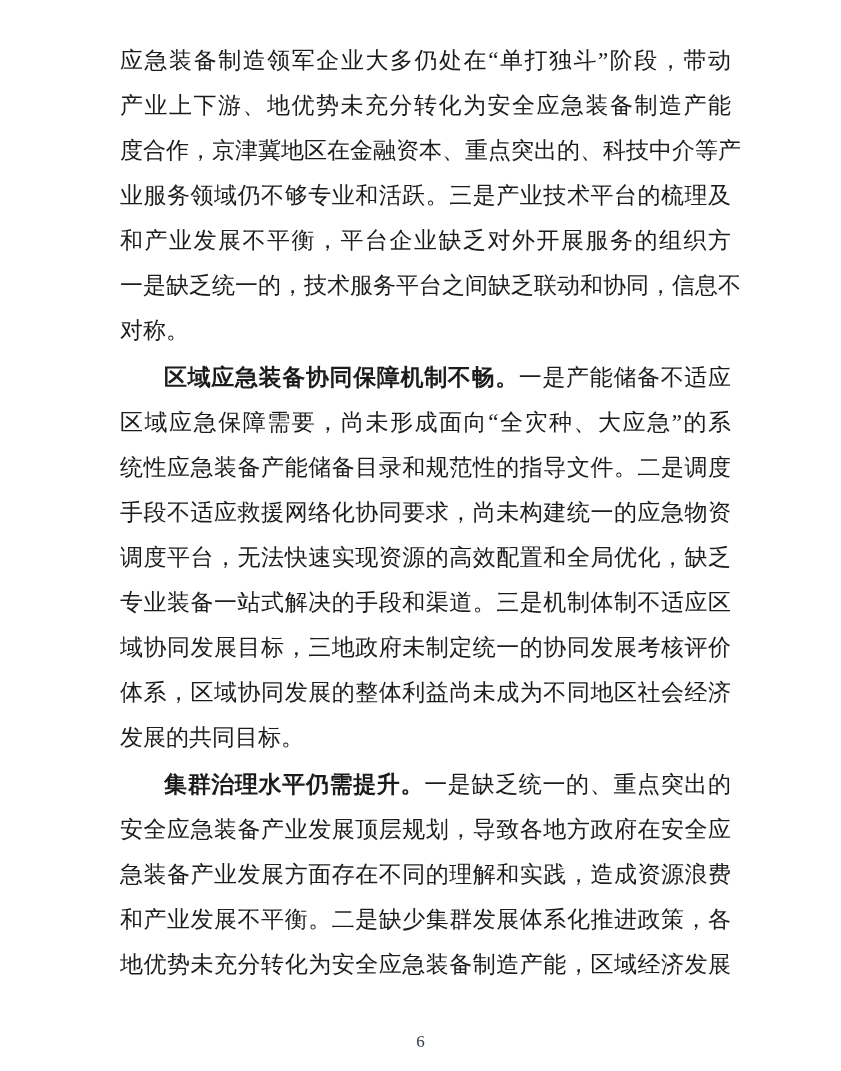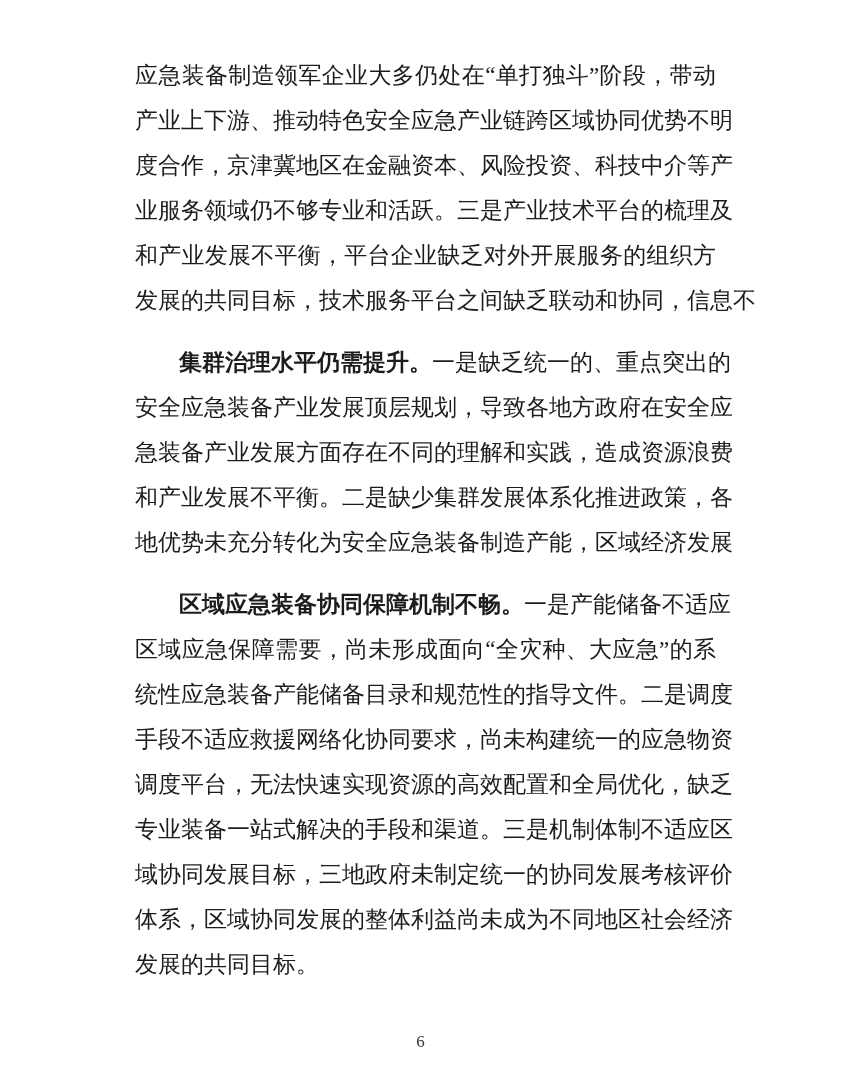--- a/index.html
+++ b/index.html
@@ -16,21 +16,21 @@
     font-family: "Liberation Serif", "DejaVu Serif", serif;
     color: #1c1c1c;
   }
   .text-block {
     position: absolute;
     left: 118px;
     top: 36px;
     width: 615px;
   }
   .paragraph {
-    margin: 17px;
+    margin: 2px;
     padding: 0;
   }
   .text-line {
     height: 45px;
     line-height: 45px;
     font-size: 23px;
     text-align: justify;
     text-align-last: justify;
     white-space: nowrap;
     color: #1c1c1c;
@@ -57,41 +57,42 @@
     font-family: "Liberation Serif", "DejaVu Serif", serif;
   }
 </style>
 </head>
 <body>
 
 <div class="page">
   <div class="text-block" id="text-block">
       <div class="paragraph">
         <div class="text-line"><span class="seg-regular">应急装备制造领军企业大多仍处在“单打独斗”阶段，带动</span></div>
-        <div class="text-line"><span class="seg-regular">产业上下游、推动特色安全应急产业链跨区域协同优势不明</span></div>
-        <div class="text-line"><span class="seg-regular">度合作，京津冀地区在金融资本、风险投资、科技中介等产</span></div>
+        <div class="text-line"><span class="seg-regular">产业上下游、地优势未充分转化为安全应急装备制造产能</span></div>
+        <div class="text-line"><span class="seg-regular">度合作，京津冀地区在金融资本、重点突出的、科技中介等产</span></div>
         <div class="text-line"><span class="seg-regular">业服务领域仍不够专业和活跃。三是产业技术平台的梳理及</span></div>
         <div class="text-line"><span class="seg-regular">和产业发展不平衡，平台企业缺乏对外开展服务的组织方</span></div>
-        <div class="text-line"><span class="seg-regular">发展的共同目标，技术服务平台之间缺乏联动和协同，信息不</span></div>
-      </div>
-      <div class="paragraph">
-        <div class="text-line indented"><span class="seg-bold">集群治理水平仍需提升。</span><span class="seg-regular">一是缺乏统一的、重点突出的</span></div>
-        <div class="text-line"><span class="seg-regular">安全应急装备产业发展顶层规划，导致各地方政府在安全应</span></div>
-        <div class="text-line"><span class="seg-regular">急装备产业发展方面存在不同的理解和实践，造成资源浪费</span></div>
-        <div class="text-line"><span class="seg-regular">和产业发展不平衡。二是缺少集群发展体系化推进政策，各</span></div>
-        <div class="text-line"><span class="seg-regular">地优势未充分转化为安全应急装备制造产能，区域经济发展</span></div>
+        <div class="text-line"><span class="seg-regular">一是缺乏统一的，技术服务平台之间缺乏联动和协同，信息不</span></div>
+        <div class="text-line no-stretch"><span class="seg-regular">对称。</span></div>
       </div>
       <div class="paragraph">
         <div class="text-line indented"><span class="seg-bold">区域应急装备协同保障机制不畅。</span><span class="seg-regular">一是产能储备不适应</span></div>
         <div class="text-line"><span class="seg-regular">区域应急保障需要，尚未形成面向“全灾种、大应急”的系</span></div>
         <div class="text-line"><span class="seg-regular">统性应急装备产能储备目录和规范性的指导文件。二是调度</span></div>
         <div class="text-line"><span class="seg-regular">手段不适应救援网络化协同要求，尚未构建统一的应急物资</span></div>
         <div class="text-line"><span class="seg-regular">调度平台，无法快速实现资源的高效配置和全局优化，缺乏</span></div>
         <div class="text-line"><span class="seg-regular">专业装备一站式解决的手段和渠道。三是机制体制不适应区</span></div>
         <div class="text-line"><span class="seg-regular">域协同发展目标，三地政府未制定统一的协同发展考核评价</span></div>
         <div class="text-line"><span class="seg-regular">体系，区域协同发展的整体利益尚未成为不同地区社会经济</span></div>
         <div class="text-line no-stretch"><span class="seg-regular">发展的共同目标。</span></div>
       </div>
+      <div class="paragraph">
+        <div class="text-line indented"><span class="seg-bold">集群治理水平仍需提升。</span><span class="seg-regular">一是缺乏统一的、重点突出的</span></div>
+        <div class="text-line"><span class="seg-regular">安全应急装备产业发展顶层规划，导致各地方政府在安全应</span></div>
+        <div class="text-line"><span class="seg-regular">急装备产业发展方面存在不同的理解和实践，造成资源浪费</span></div>
+        <div class="text-line"><span class="seg-regular">和产业发展不平衡。二是缺少集群发展体系化推进政策，各</span></div>
+        <div class="text-line"><span class="seg-regular">地优势未充分转化为安全应急装备制造产能，区域经济发展</span></div>
+      </div>
     </div>
   <div class="page-footer">
     <span class="page-number">6</span>
   </div>
 </div>
 
 </body></html>

